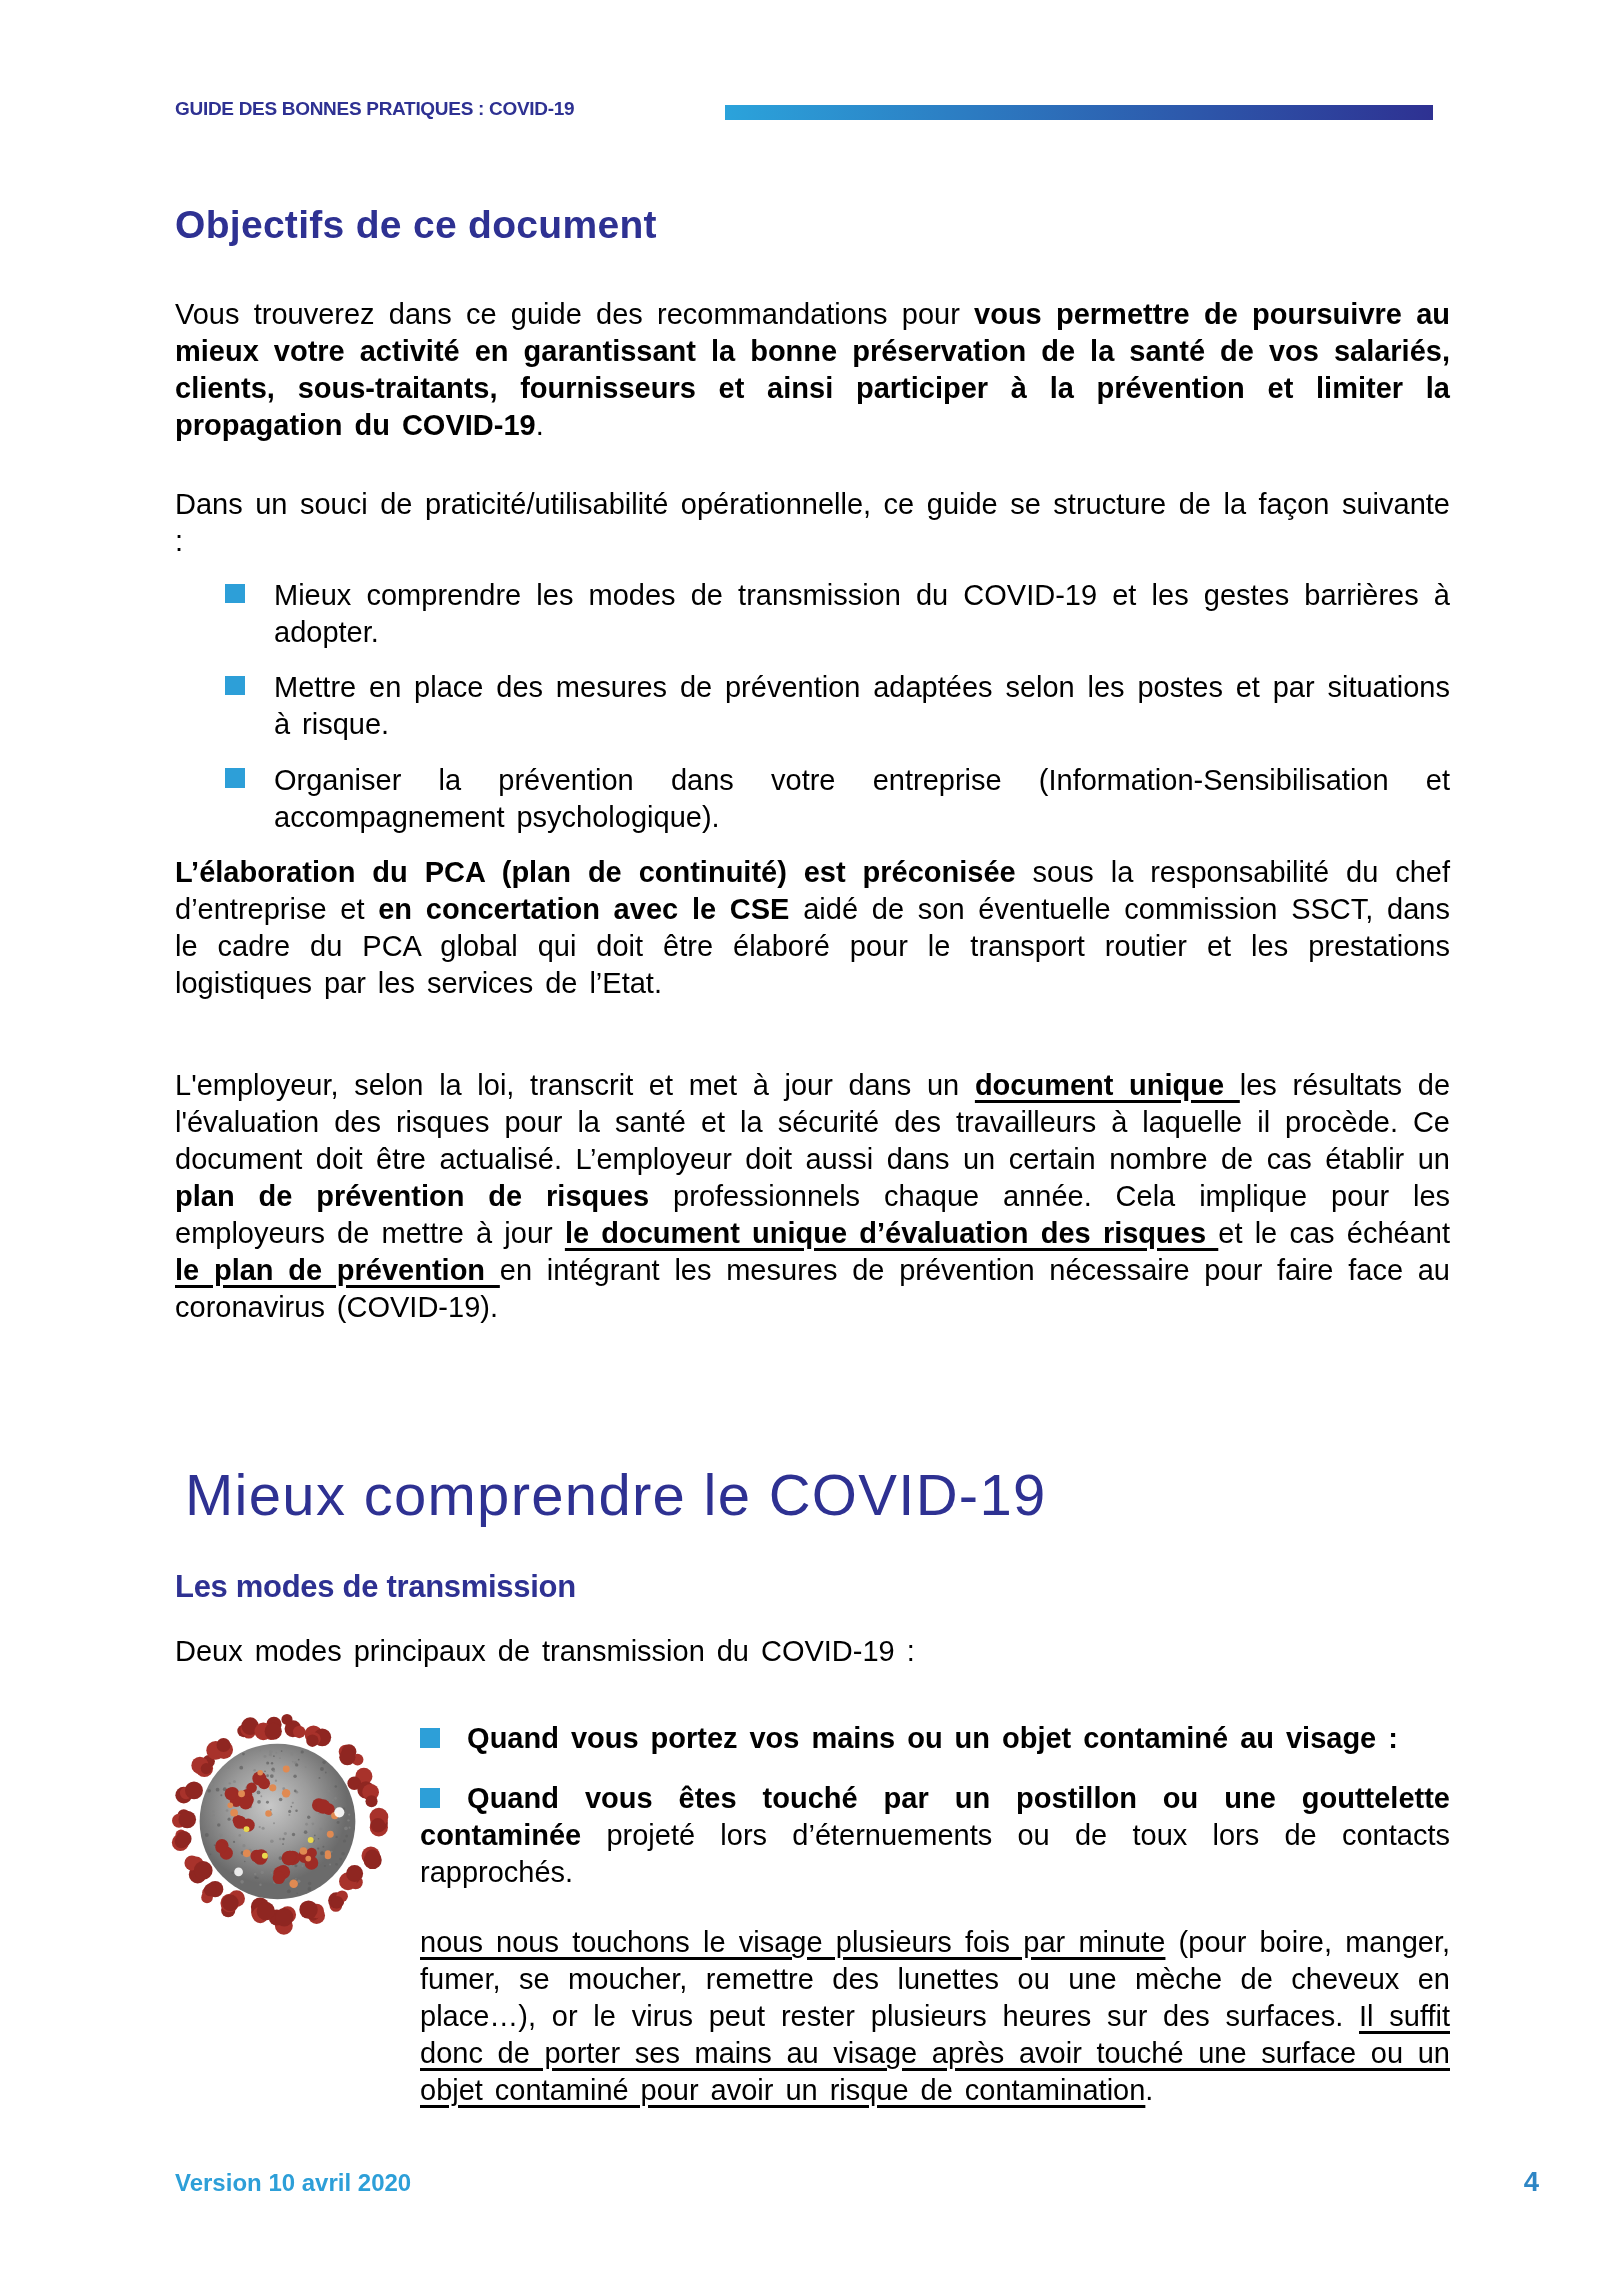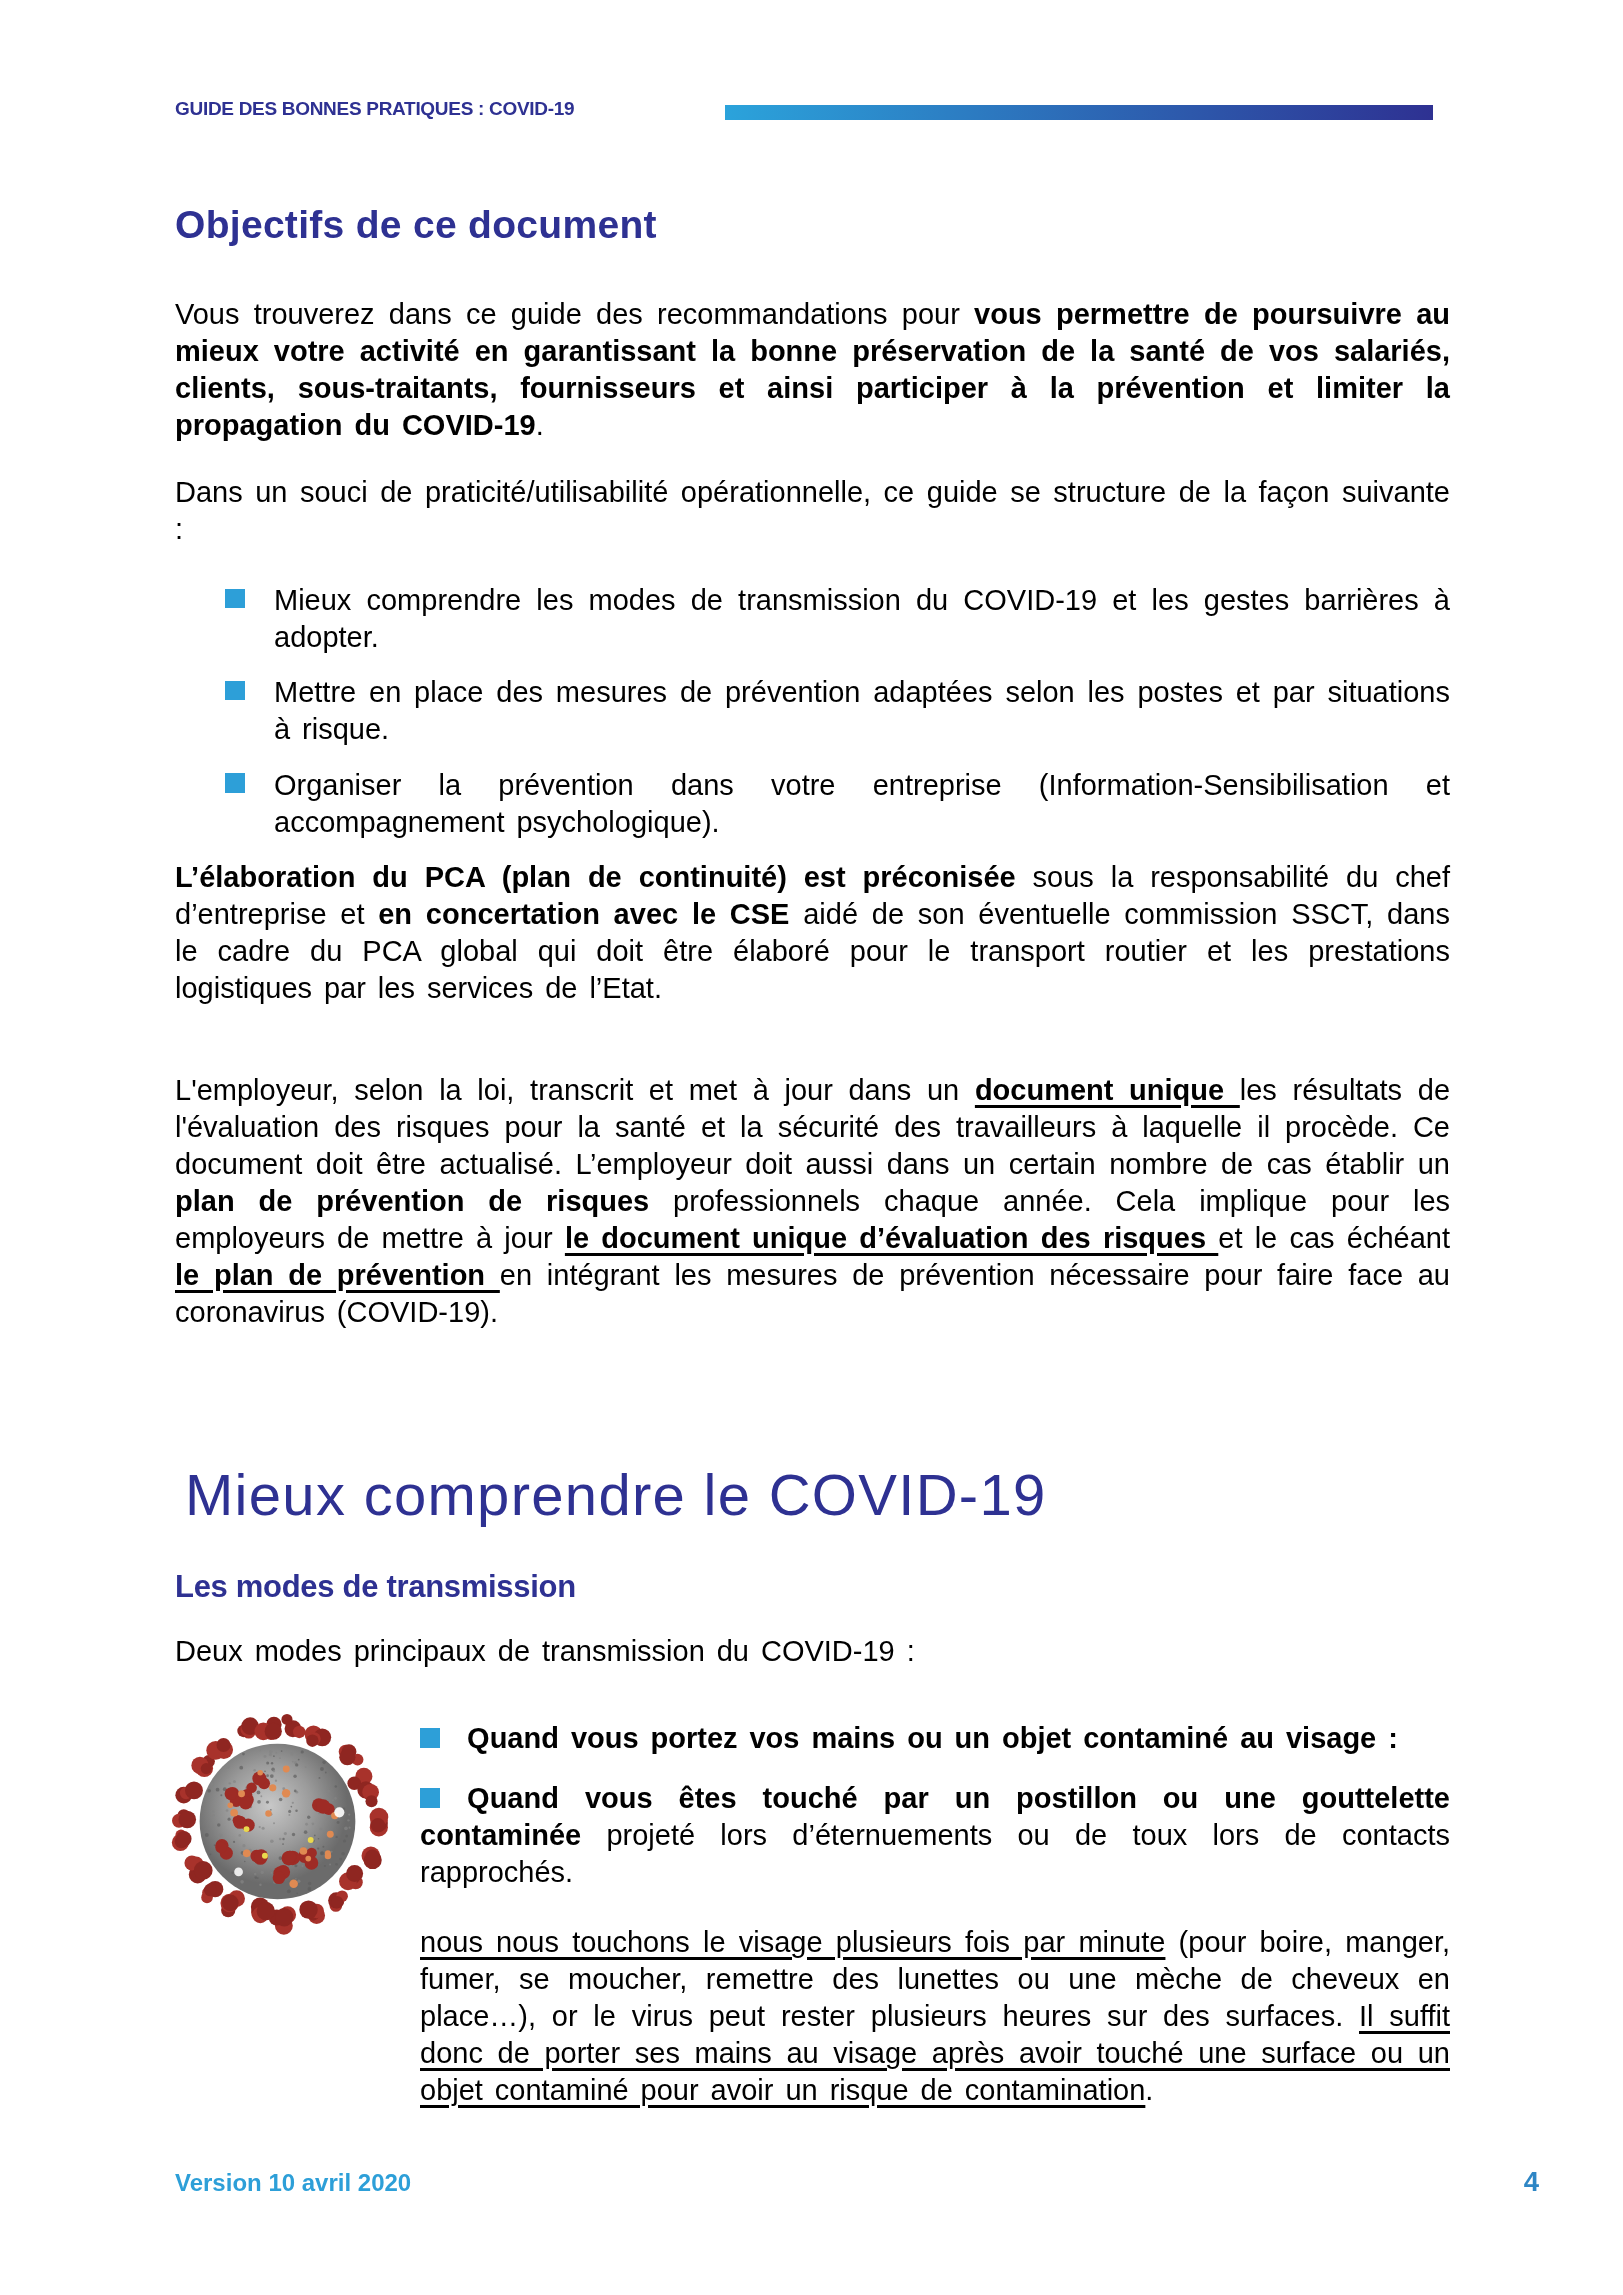--- a/index.html
+++ b/index.html
@@ -28,22 +28,22 @@
   .b{font-weight:bold;}
   .u{text-decoration:underline;text-decoration-thickness:2.6px;text-underline-offset:5.2px;}
   p{margin:0;}
   
   .sec1{position:absolute;left:175px;top:203px;width:1275px;}
   .h1-blue{
     font-size:39px;font-weight:bold;line-height:44px;
     color:var(--heading-navy,#2E3192);
     margin:0 0 49px 0;letter-spacing:0.3px;
   }
-  .p-intro{margin-bottom:30px;}
-  .p-structure{margin-bottom:34px;}
+  .p-intro{margin-bottom:42px;}
+  .p-structure{margin-bottom:17px;}
   .s1-list{margin-bottom:18px;}
   .s1-item{position:relative;padding-left:99px;margin-bottom:18.3px;}
   .sq{display:inline-block;width:19.6px;height:19.6px;background:var(--accent-blue,#2D9FD8);}
   .sq-out{position:absolute;left:50px;top:6.5px;}
   .p-pca{margin-bottom:65px;}
   
   .sec2{position:absolute;left:175px;top:1466px;width:1275px;}
   .h1-big{
     font-size:58px;font-weight:400;line-height:58px;letter-spacing:1.3px;
     color:var(--heading-navy,#2E3192);

